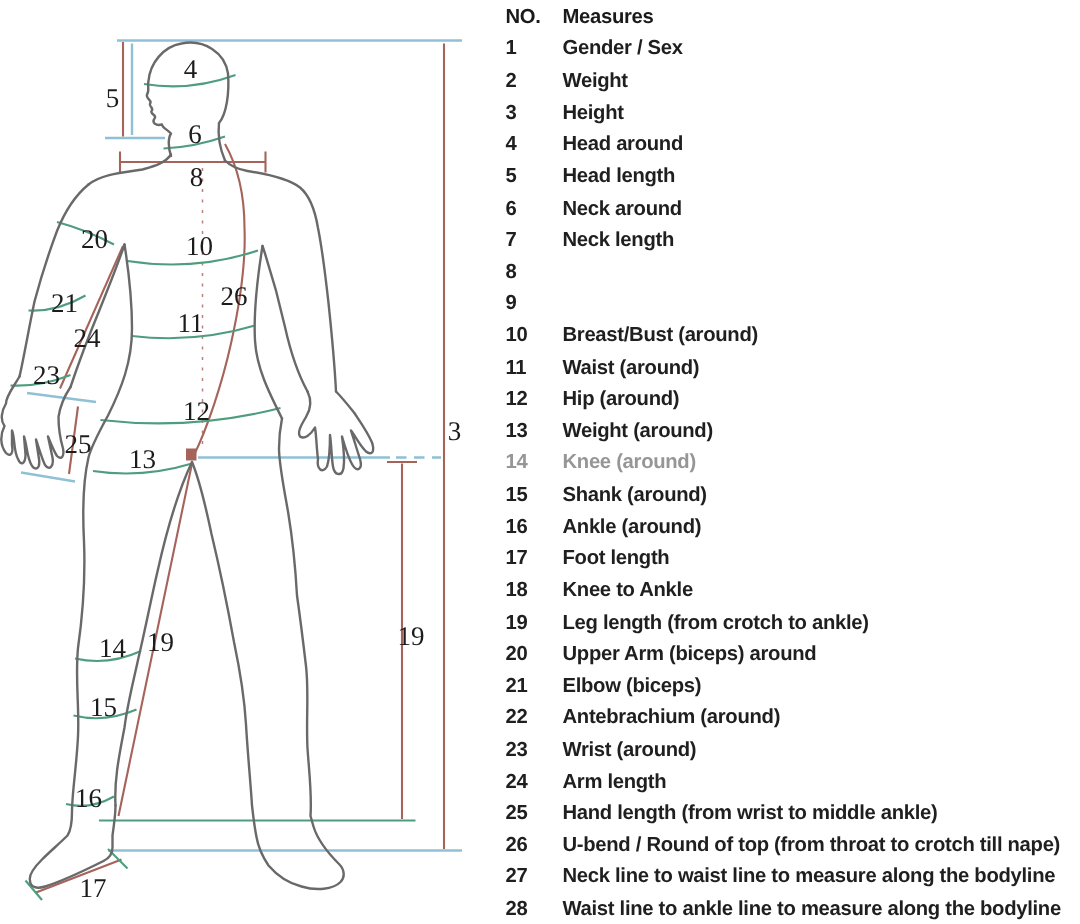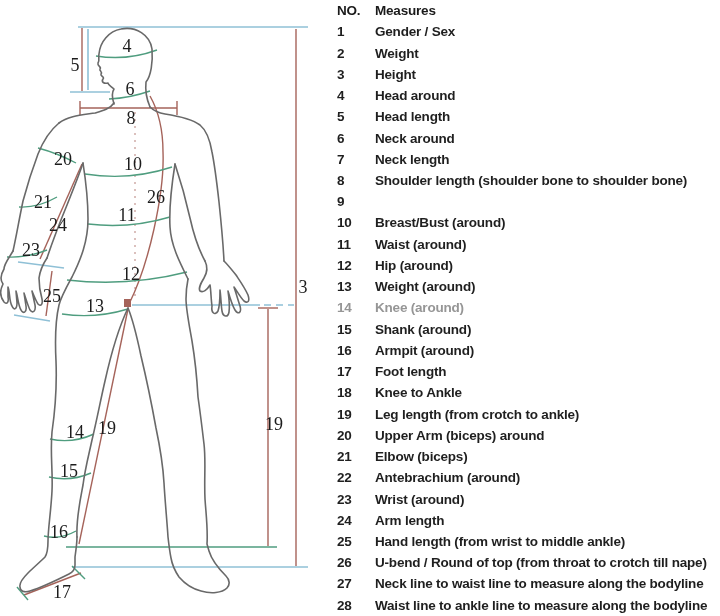--- a/index.html
+++ b/index.html
@@ -187,21 +187,20 @@
       <span class="lbl">Neck around</span>
     </div>
 
     <div class="m-row">
       <span class="no">7</span>
       <span class="lbl">Neck length</span>
     </div>
 
     <div class="m-row">
       <span class="no">8</span>
-      <span class="lbl">Shoulder length (shoulder bone to shoulder bone)</span>
     </div>
 
     <div class="m-row">
       <span class="no">9</span>
     </div>
 
     <div class="m-row">
       <span class="no">10</span>
       <span class="lbl">Breast/Bust (around)</span>
     </div>
@@ -226,21 +225,21 @@
       <span class="lbl">Knee (around)</span>
     </div>
 
     <div class="m-row">
       <span class="no">15</span>
       <span class="lbl">Shank (around)</span>
     </div>
 
     <div class="m-row">
       <span class="no">16</span>
-      <span class="lbl">Armpit (around)</span>
+      <span class="lbl">Ankle (around)</span>
     </div>
 
     <div class="m-row">
       <span class="no">17</span>
       <span class="lbl">Foot length</span>
     </div>
 
     <div class="m-row">
       <span class="no">18</span>
       <span class="lbl">Knee to Ankle</span>

